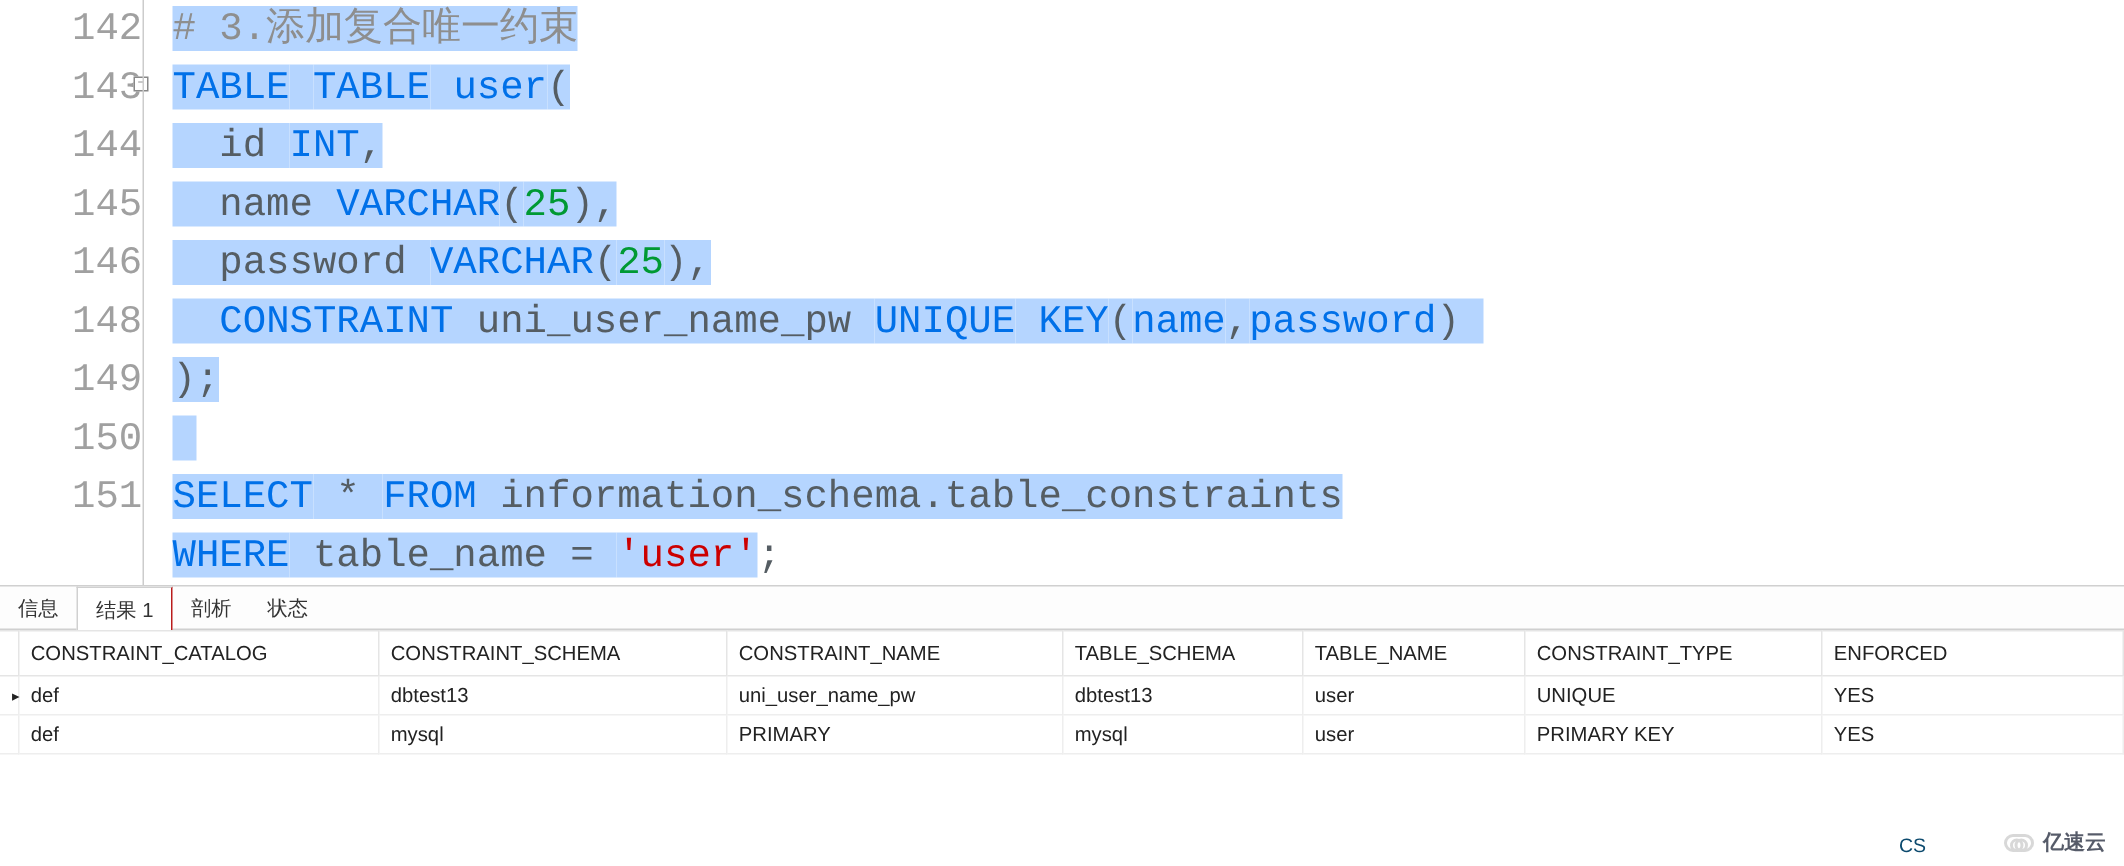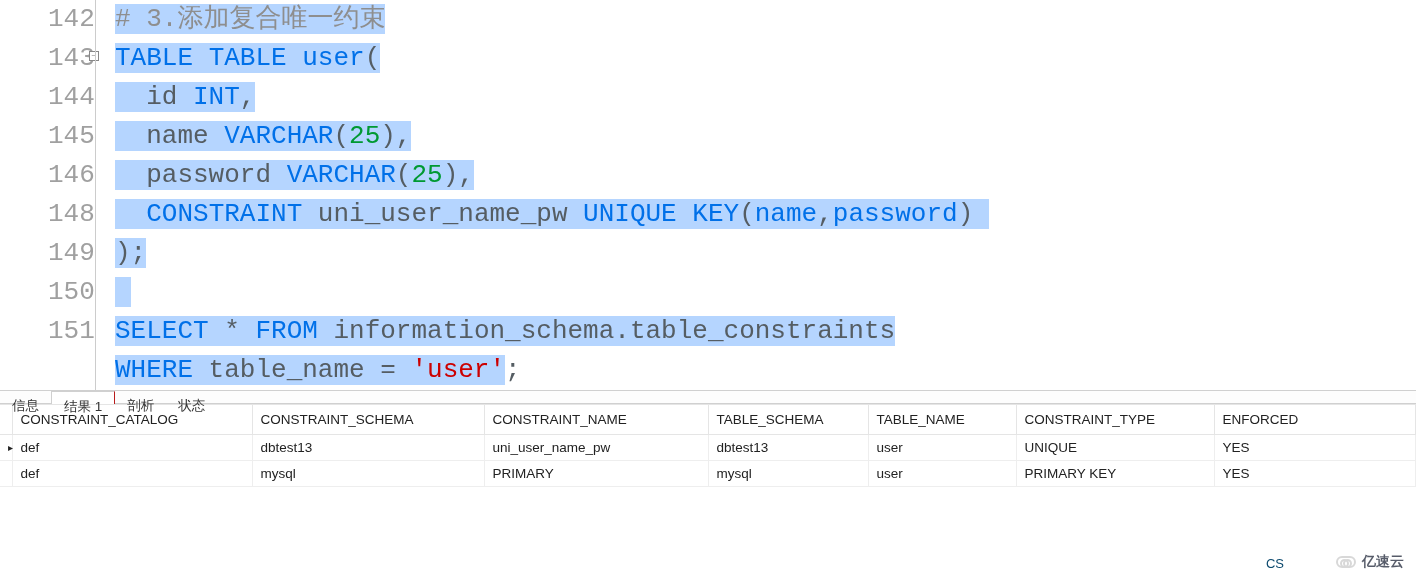--- a/index.html
+++ b/index.html
@@ -14,21 +14,21 @@
 .fold-line { position: absolute; left: 0px; top: 0; bottom: 0; width: 1px; background: #ccc; }
 
 .line { white-space: pre; position: relative; }
 .sel { background: #b5d5ff; }
 .comment { color: #8e8e8e; }
 .kw { color: #0070e8; }
 .num { color: #009933; }
 .str { color: #cc0000; }
 .plain { color: #555d63; }
 
-.tabs { display: flex; border-top: 1px solid #d0d0d0; border-bottom: 1px solid #d0d0d0; background: #fdfdfd; height: 14px; align-items: stretch; font-size: 13.5px; }
+.tabs { display: flex; border-top: 1px solid #d0d0d0; border-bottom: 1px solid #d0d0d0; background: #fdfdfd; height: 30px; align-items: stretch; font-size: 13.5px; }
 .tab { padding: 6px 12px 0 12px; color: #333; cursor: pointer; }
 .tab.active { background: #fff; border-left: 1px solid #d0d0d0; border-right: 1px solid #b91c1c; border-top: 1px solid #d0d0d0; margin-top: -1px; position: relative; top: 1px; }
 
 .results { font-size: 13.5px; }
 .results table { width: 100%; border-collapse: collapse; table-layout: fixed; }
 .results th { text-align: left; font-weight: normal; color: #222; padding: 7px 6px 7px 8px; border-top: 1px solid #e5e5e5; border-bottom: 1px solid #e5e5e5; border-right: 1px solid #e5e5e5; background: #fff; margin-top: 12px; }
 .results td { padding: 5px 6px 5px 8px; border-bottom: 1px solid #eee; border-right: 1px solid #eee; color: #222; }
 .rowhandle { width: 12px; border-right: 1px solid #e5e5e5; border-bottom: 1px solid #e5e5e5; text-align: center; color: #555; font-size: 10px; }
 
 .watermark { position: absolute; right: 12px; bottom: 6px; color: #0f172a; font-size: 14px; font-weight: bold; display: flex; align-items: center; gap: 6px; opacity: 0.7; }

